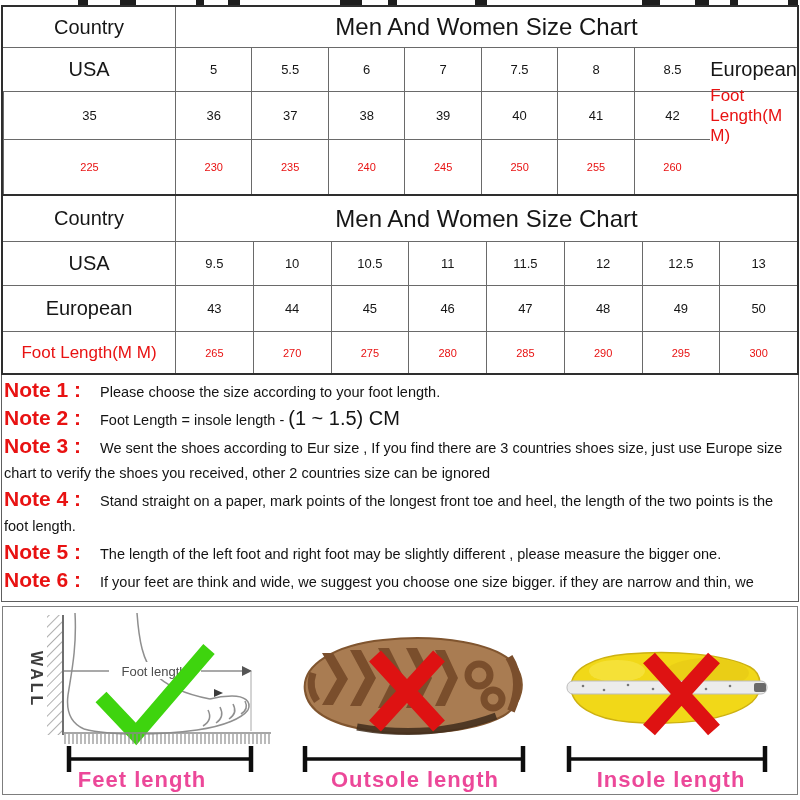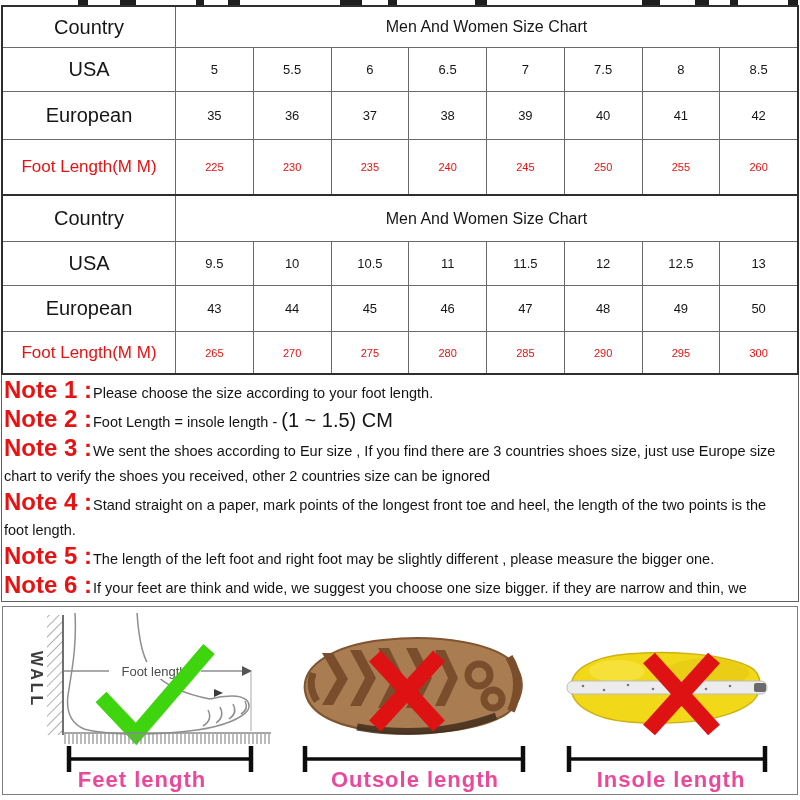--- a/index.html
+++ b/index.html
@@ -9,29 +9,29 @@
   .frag{position:absolute;top:0;height:5px;background:#1e1e1e;}
   
   .t{display:grid;grid-template-columns:172px repeat(8,1fr);border:2px solid #2e2e2e;box-sizing:border-box;
      margin:0 1px;}
   #t1{margin-top:5px;border-bottom-width:1px;}
   #t2{border-top-width:1px;}
   .c{display:flex;align-items:center;justify-content:center;border-left:1px solid #6a6a6a;border-top:1px solid #6a6a6a;}
   .c.fc{border-left:none;}
   .c.fr{border-top:none;}
   .lab{font-size:20px;}
-  .ttl{grid-column:2/10;font-size:16px;}
+  .ttl{grid-column:2/10;font-size:24px;}
   .n{font-size:13px;}
   .rl{font-size:17px;color:var(--red-text,#e81212);}
   .rn{font-size:11px;color:var(--red-text,#e81212);}
   
   .notes{height:227px;margin:0 1px;border:1px solid #5e5e5e;border-top:none;box-sizing:border-box;
          padding:2px 4px 0 2px;overflow:hidden;}
   .note{margin:0;line-height:25px;font-size:14.5px;color:#141414;}
-  .nlab{color:var(--red-text,#e81212);font-size:24px;font-weight:600;margin-right:1px;}
+  .nlab{color:var(--red-text,#e81212);font-size:21px;font-weight:600;margin-right:19px;}
   .nbig{font-size:20px;margin-left:4px;}
   
   .figbox{margin:4px 2px 0 2px;height:189px;border:1px solid #7d7d7d;box-sizing:border-box;
           display:flex;justify-content:space-between;align-items:flex-start;padding:6px 12px 0 8px;}
   .fig{display:flex;flex-direction:column;align-items:center;}
   .figlab{font-size:22px;font-weight:700;letter-spacing:1px;color:#ec4899;margin-top:-6px;}
   svg text{font-family:"Liberation Sans","DejaVu Sans",sans-serif;}
   .chk{stroke:var(--green-check,#3ed40e);}
   .xm{stroke:var(--red-x,#de1212);}
   .ins{fill:var(--insole-yellow,#f1d818);}
@@ -55,21 +55,20 @@
   <div class="frag" style="left:788px;width:10px;"></div>
 
   <div class="t" id="t1" style="grid-template-rows:40px 44px 48px 55px;">
     <div class="c fc fr lab">Country</div>
     <div class="c fr ttl">Men And Women Size Chart</div>
 
     <div class="c fc lab">USA</div>
     <div class="c n">5</div>
     <div class="c n">5.5</div>
     <div class="c n">6</div>
-    <div class="c n">6.5</div>
     <div class="c n">7</div>
     <div class="c n">7.5</div>
     <div class="c n">8</div>
     <div class="c n">8.5</div>
 
     <div class="c fc lab">European</div>
     <div class="c n">35</div>
     <div class="c n">36</div>
     <div class="c n">37</div>
     <div class="c n">38</div>

